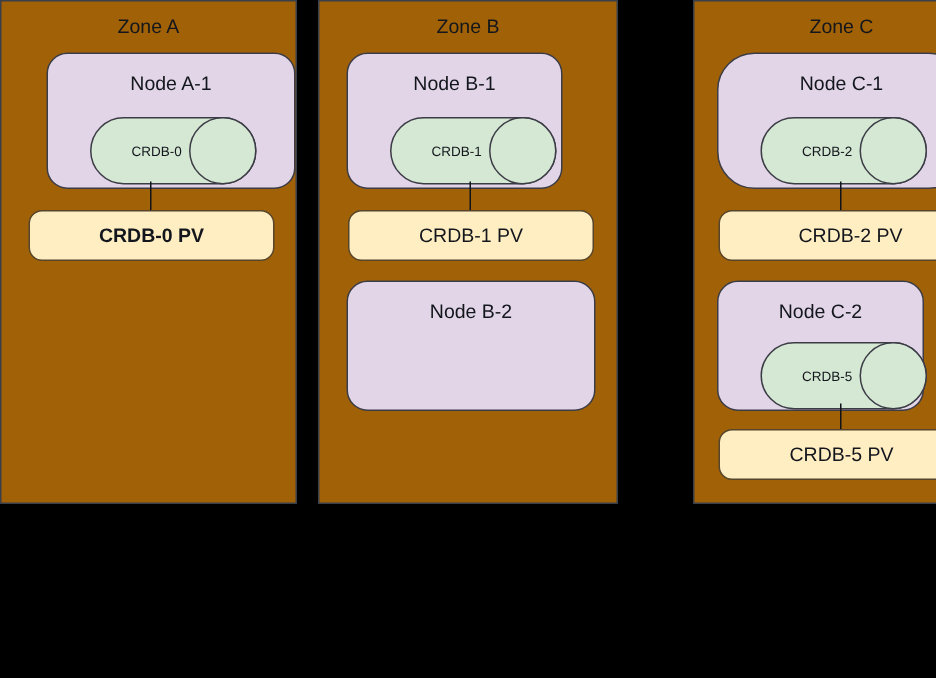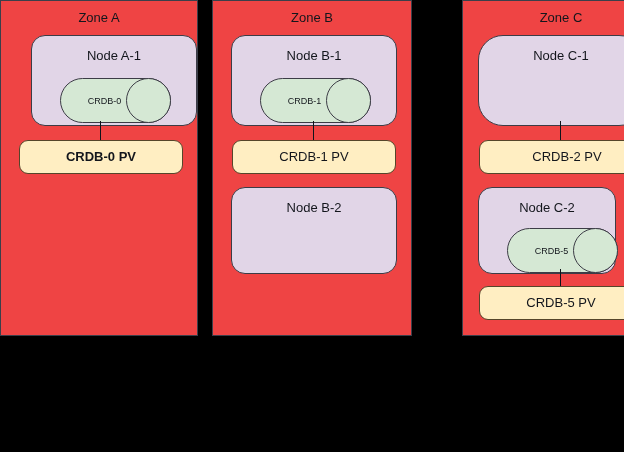--- a/index.html
+++ b/index.html
@@ -21,21 +21,21 @@
     left: 0;
     top: 0;
     width: 624px;
     height: 452px;
     background: #000000;
   }
 
   
   .zone {
     position: absolute;
-    background: #ef4444;
+    background: #a16207;
     border: 1px solid #3b3f4a;
     box-sizing: border-box;
   }
   .zone-label {
     position: absolute;
     left: 0;
     right: 0;
     top: 9px;
     text-align: center;
     font-size: 13px;
@@ -134,21 +134,21 @@
     <div class="connector" style="left:99px; top:120px; height:20px;"></div>
 
     <div class="pv" style="left:18px; top:139px; width:164px; height:34px;font-weight:bold;">
       <span class="pv-label">CRDB-0 PV</span>
     </div>
   </div>
 
   <div class="zone" style="left:212px; top:0px; width:200px; height:336px;">
     <div class="zone-label">Zone B</div>
 
-    <div class="node" style="left:18px; top:34px; width:166px; height:91px;">
+    <div class="node" style="left:18px; top:34px; width:144px; height:91px;">
       <div class="node-label">Node B-1</div>
 
       <div class="cyl" style="left:28px; top:42px; width:111px; height:45px;">
         <svg width="111" height="45" viewBox="0 0 111 45">
           <path d="M 22.5,0.5 L 88.5,0.5 A 22,22 0 0 1 88.5,44.5 L 22.5,44.5 A 22,22 0 0 1 22.5,0.5 Z" fill="#d5e8d4" stroke="#3c3c46" stroke-width="1"></path>
           <circle cx="88.5" cy="22.5" r="22" fill="#d5e8d4" stroke="#3c3c46" stroke-width="1"></circle>
         </svg>
         <div class="cyl-label">CRDB-1</div>
       </div>
     </div>
@@ -163,20 +163,27 @@
       <div class="node-label">Node B-2</div>
     </div>
   </div>
 
   <div class="zone" style="left:426px; top:0px; width:198px; height:336px;margin-left:36px;">
     <div class="zone-label">Zone C</div>
 
     <div class="node" style="left:15px; top:34px; width:166px; height:91px;border-radius:25px;">
       <div class="node-label">Node C-1</div>
 
+      <div class="cyl" style="left:28px; top:42px; width:111px; height:45px;">
+        <svg width="111" height="45" viewBox="0 0 111 45">
+          <path d="M 22.5,0.5 L 88.5,0.5 A 22,22 0 0 1 88.5,44.5 L 22.5,44.5 A 22,22 0 0 1 22.5,0.5 Z" fill="#d5e8d4" stroke="#3c3c46" stroke-width="1"></path>
+          <circle cx="88.5" cy="22.5" r="22" fill="#d5e8d4" stroke="#3c3c46" stroke-width="1"></circle>
+        </svg>
+        <div class="cyl-label">CRDB-2</div>
+      </div>
     </div>
 
     <div class="connector" style="left:97px; top:120px; height:20px;"></div>
 
     <div class="pv" style="left:16px; top:139px; width:164px; height:34px;padding-left:12px;">
       <span class="pv-label">CRDB-2 PV</span>
     </div>
 
     <div class="node" style="left:15px; top:186px; width:138px; height:87px;">
       <div class="node-label">Node C-2</div>

